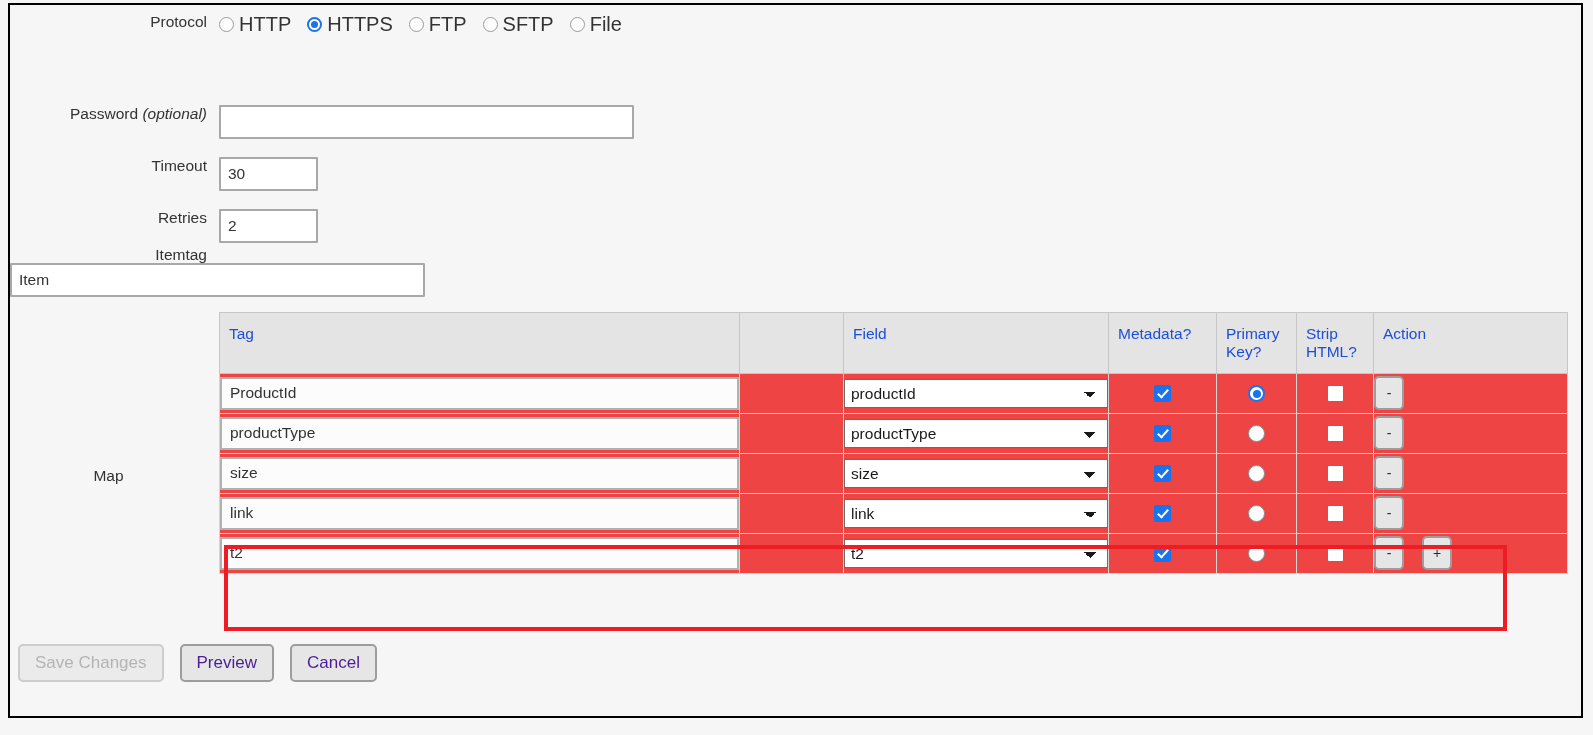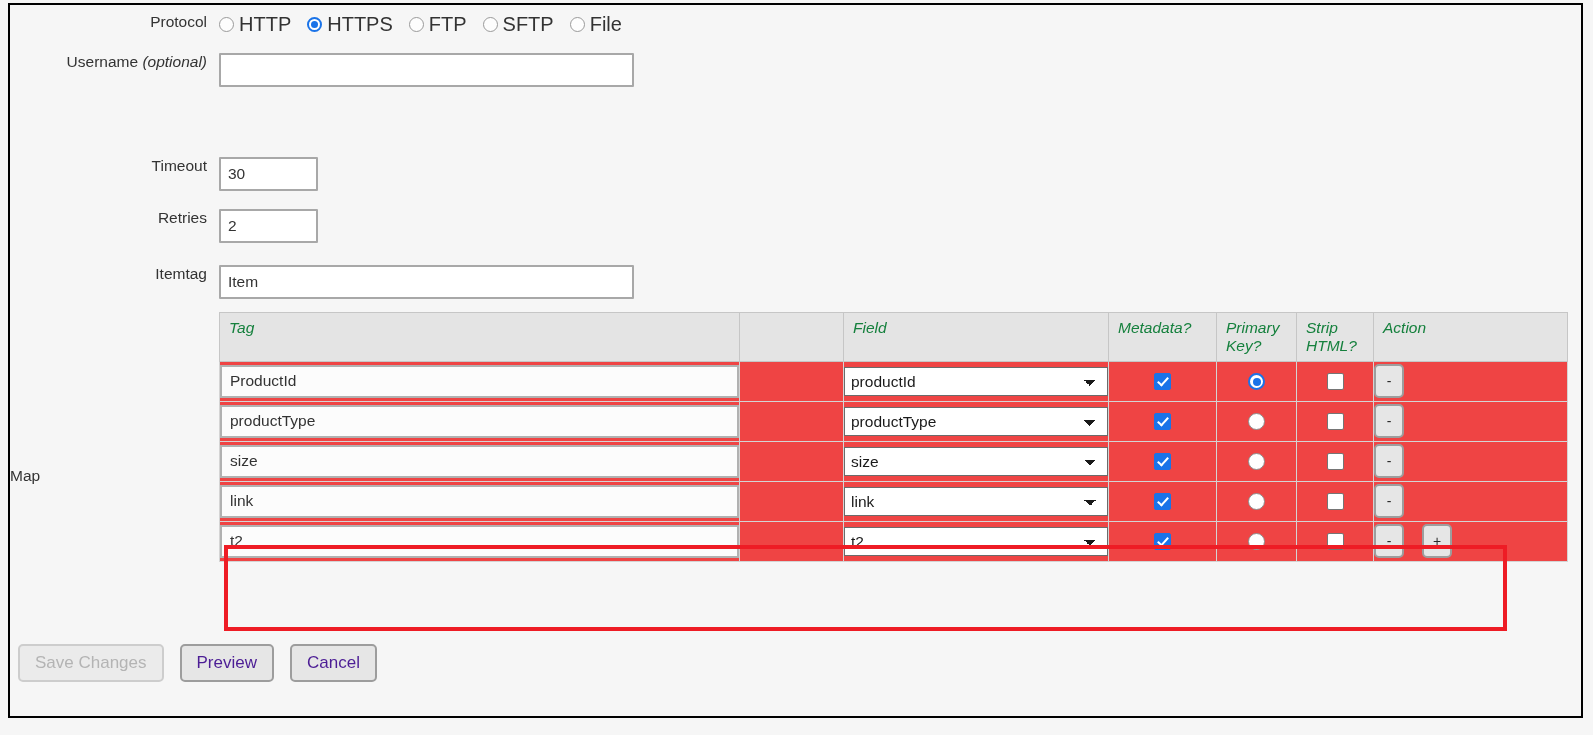--- a/index.html
+++ b/index.html
@@ -124,44 +124,43 @@
   #map-row {
     position: absolute;
     left: 0;
     top: 307px;
     width: 100%;
     display: flex;
     align-items: flex-start;
   }
   #map-label {
     width: 209px;
-    text-align: left;
+    text-align: center;
     padding-right: 12px;
     box-sizing: border-box;
     font-size: 15.5px;
     
     padding-top: 155px;
   }
   table.map-table {
     border-collapse: collapse;
     width: 1348px;
     table-layout: fixed;
     background: #ffffff;
   }
   table.map-table th {
     background: #e4e4e4;
     border: 1px solid #c6c6c6;
     font-weight: normal;
     font-size: 15.5px;
-    color: #15803d;
+    color: #1d4ed8;
     text-align: left;
-    padding: 6px 9px;
+    padding: 12px 9px;
     vertical-align: top;
     line-height: 1.15;
-    font-style: italic;
   }
   table.map-table td {
     border: 1px solid #d4d4d4;
     padding: 0;
     height: 39px;
     vertical-align: middle;
     background: #ef4444;
   }
   td.cell-tag    { padding: 0 2px 0 14px; }
   td.cell-gap    { }
@@ -350,43 +349,43 @@
               <span>SFTP</span>
             </label>
             <label class="radio-opt">
               <span class="radio-dot"></span>
               <span>File</span>
             </label>
           </div>
       </div>
     </div>
 
-    <div class="form-row" style="top:48px;">
-      <div class="row-label"><span>Username</span> <i>(optional)</i></div>
+
+    <div class="form-row" style="top:100px;">
+      <div class="row-label"><span>Password</span> <i>(optional)</i></div>
       <div class="row-field">
         <input class="txt txt-wide" type="text" value="" style="">
       </div>
     </div>
-
 
     <div class="form-row" style="top:152px;">
       <div class="row-label">Timeout</div>
       <div class="row-field">
         <input class="txt txt-small" type="text" value="30" style="">
       </div>
     </div>
 
     <div class="form-row" style="top:204px;">
       <div class="row-label">Retries</div>
       <div class="row-field">
         <input class="txt txt-small" type="text" value="2" style="">
       </div>
     </div>
 
-    <div class="form-row" style="top:260px;">
+    <div class="form-row" style="top:241px;flex-direction:column;">
       <div class="row-label">Itemtag</div>
       <div class="row-field">
         <input class="txt txt-wide" type="text" value="Item" style="">
       </div>
     </div>
 
     <div id="map-row">
       <div id="map-label">Map</div>
       <div style="position:relative;">
         <table class="map-table">

